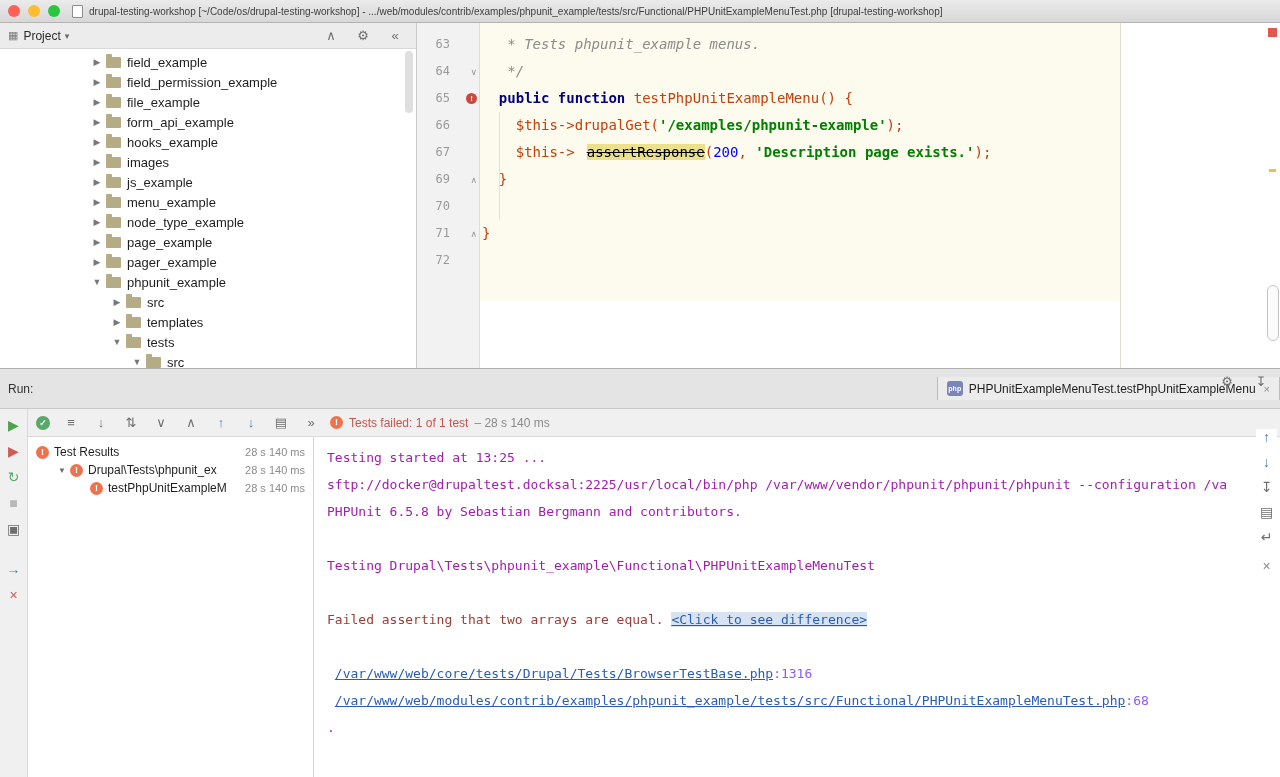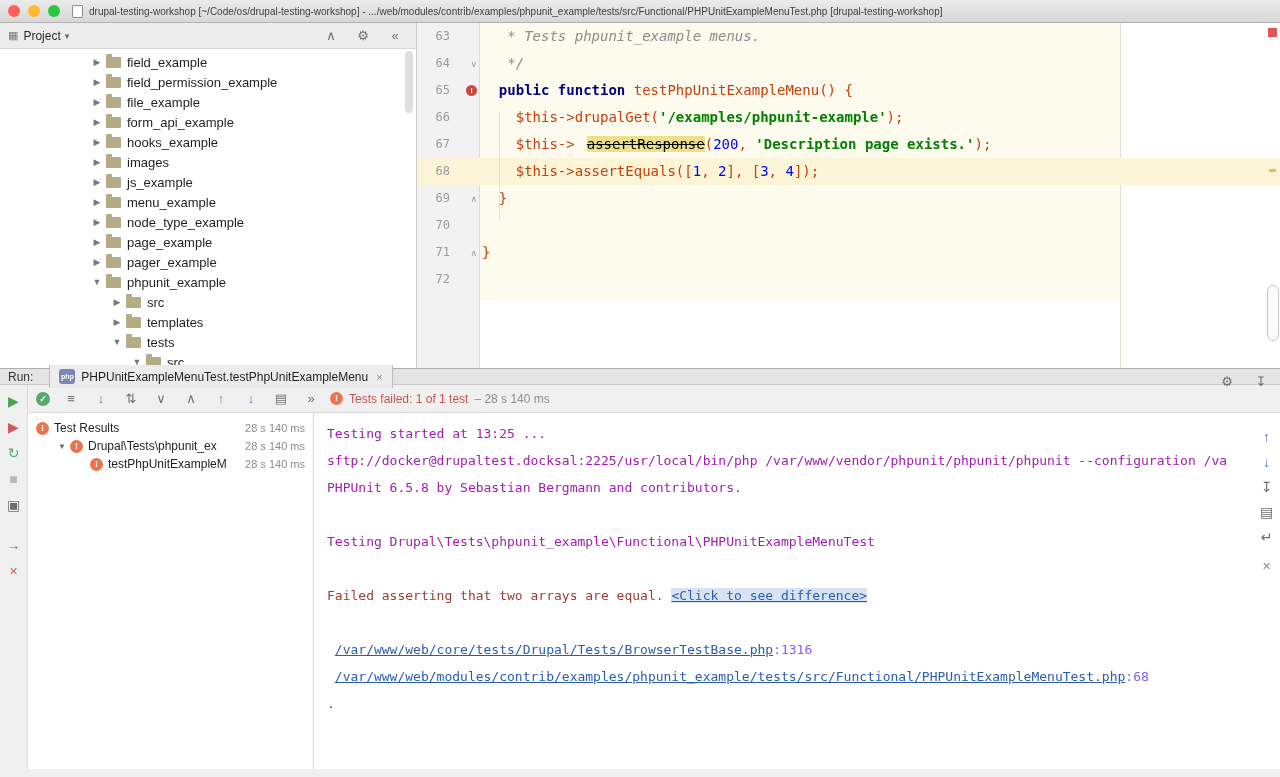--- a/index.html
+++ b/index.html
@@ -29,42 +29,42 @@
   .folder-ic { width:15px; height:11px; background:#b5ab85; border-radius:1px; position:relative; margin:0 6px 0 2px; flex-shrink:0; }
   .folder-ic::before { content:""; position:absolute; top:-3px; left:0; width:6px; height:3px; background:#b5ab85; border-radius:1px 1px 0 0; }
   .pp-scroll { position:absolute; right:3px; top:28px; width:8px; height:62px; border-radius:4px; background:#d9d9d9; opacity:.85; }
 
   
   .editor { flex:1; position:relative; background:#fff; overflow:hidden; }
   .ed-band { position:absolute; left:63px; top:0; width:640px; height:278px; background:#fdfaee; }
   .ed-margin-guide { position:absolute; left:703px; top:0; bottom:0; width:1px; background:#e3ded2; }
   .ed-gutter-col { position:absolute; left:0; top:0; bottom:0; width:63px; background:#f2f2f2; border-right:1px solid #dcdcdc; }
   .ed-indent-guide { position:absolute; left:82px; top:89px; height:108px; width:1px; background:#e6e3d9; z-index:2; }
-  .ed-lines { position:relative; z-index:1; }
+  .ed-lines { position:relative; z-index:1; padding-top:8px; }
   .ed-row { display:flex; height:27px; width:100%; }
   .ed-row.hl { background:#fcf4d6; }
   .ed-gutter { width:63px; display:flex; flex-shrink:0; }
   .ln { flex:1; text-align:right; padding-right:5px; font:12px/27px "DejaVu Sans Mono",monospace; color:#9a9a9a; }
   .gut-ic { width:25px; display:flex; align-items:center; justify-content:flex-end; gap:2px; padding-right:3px; }
   .run-fail { width:11px; height:11px; border-radius:50%; background:#c94a43; color:#fff; font:bold 8px/11px "Liberation Sans",sans-serif; text-align:center; }
   .fold { font-size:9px; color:#9a9a9a; }
   .ed-code { flex:1; margin:0; padding-left:2px; font:14px/27px "DejaVu Sans Mono",monospace; white-space:pre; color:#000; overflow:hidden; }
   .seg-plain { color:#c2410c; }
   .seg-keyword { color:#000080; font-weight:bold; }
   .seg-string { color:#008000; font-weight:bold;text-align:right; }
   .seg-number { color:#0000ff; }
   .seg-comment { color:#8c8c8c; font-style:italic; }
   .seg-deprecated { background:#ece08a; text-decoration:line-through; color:#000;margin-left:12px; }
   .ed-stripe-err { position:absolute; right:3px; top:5px; width:9px; height:9px; background:#e0584f; z-index:3; }
   .ed-stripe-warn { position:absolute; right:4px; top:146px; width:7px; height:3px; background:#e8c34b; z-index:3; }
   .ed-scroll { position:absolute; right:1px; top:262px; width:12px; height:56px; border:1px solid #c4c4c4; border-radius:6px; background:#fbfbfb; z-index:3; }
 
   
   .run-panel { height:409px; border-top:1px solid #b0b0b0; background:#f0f0f0; display:flex; flex-direction:column; }
-  .rp-tabrow { height:16px; background:#e4e4e4; border-bottom:1px solid #c8c8c8; display:flex; align-items:center; position:relative; flex-shrink:0; }
+  .rp-tabrow { height:40px; background:#e4e4e4; border-bottom:1px solid #c8c8c8; display:flex; align-items:center; position:relative; flex-shrink:0;justify-content:space-between; }
   .run-label { font-size:12px; color:#333; margin-left:8px; }
   .rp-tab { margin-left:16px; height:23px; display:flex; align-items:center; gap:6px; padding:0 9px;
             background:#ececec; border-left:1px solid #bcbcbc; border-right:1px solid #bcbcbc; font-size:12px; color:#1e1e1e; }
   .php-badge { width:16px; height:15px; border-radius:3px; background:#7a86b8; color:#fff; font:bold 7px/15px "Liberation Sans",sans-serif; text-align:center; flex-shrink:0; }
   .tab-close { font-size:11px; color:#8a8a8a; margin-left:2px; }
   .rp-winicons { position:absolute; right:10px; top:0; height:24px; display:flex; gap:16px; align-items:center; }
 
   .rp-main { display:flex; height:384px; }
   .rp-strip { width:28px; background:#f0f0f0; border-right:1px solid #d9d9d9; display:flex; flex-direction:column; align-items:center; padding-top:8px; gap:10px; flex-shrink:0; }
   .rp-strip .ticon { font-size:14px; }
@@ -243,27 +243,20 @@
             <span class="gut-ic"></span>
           </div>
           <pre class="ed-code"><span class="seg-plain">    $this-&gt;drupalGet(</span><span class="seg-string">'/examples/phpunit-example'</span><span class="seg-plain">);</span></pre>
         </div>
         <div class="ed-row">
           <div class="ed-gutter">
             <span class="ln">67</span>
             <span class="gut-ic"></span>
           </div>
           <pre class="ed-code"><span class="seg-plain">    $this-&gt;</span><span class="seg-deprecated">assertResponse</span><span class="seg-plain">(</span><span class="seg-number">200</span><span class="seg-plain">, </span><span class="seg-string">'Description page exists.'</span><span class="seg-plain">);</span></pre>
-        </div>
-        <div class="ed-row hl">
-          <div class="ed-gutter">
-            <span class="ln">68</span>
-            <span class="gut-ic"></span>
-          </div>
-          <pre class="ed-code"><span class="seg-plain">    $this-&gt;assertEquals([</span><span class="seg-number">1</span><span class="seg-plain">, </span><span class="seg-number">2</span><span class="seg-plain">], [</span><span class="seg-number">3</span><span class="seg-plain">, </span><span class="seg-number">4</span><span class="seg-plain">]);</span></pre>
         </div>
         <div class="ed-row">
           <div class="ed-gutter">
             <span class="ln">69</span>
             <span class="gut-ic">
               <span class="fold">∧</span>
             </span>
           </div>
           <pre class="ed-code"><span class="seg-plain">  }</span></pre>
         </div>

